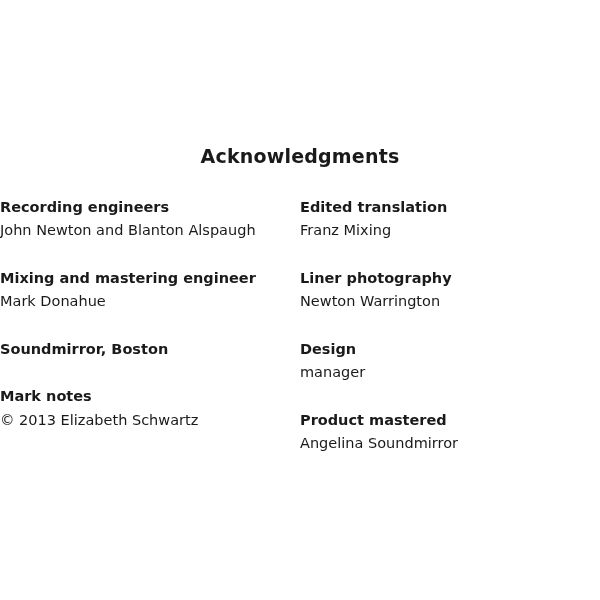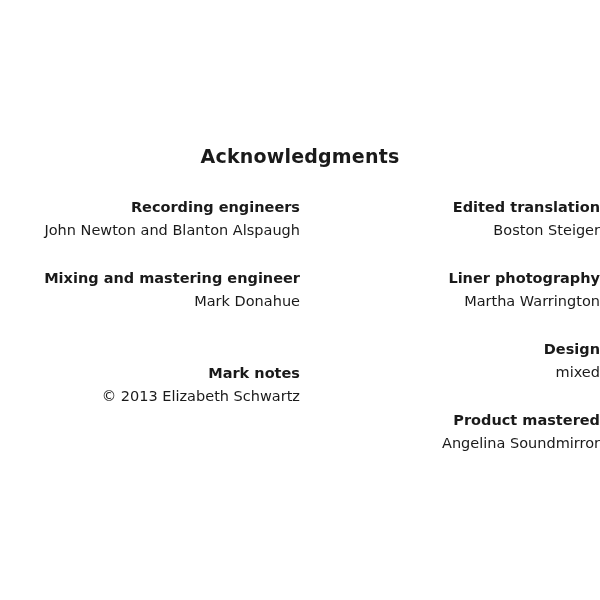--- a/index.html
+++ b/index.html
@@ -38,35 +38,34 @@
     width: 600px;
     display: flex;
     flex-direction: row;
   }
   .column {
     width: 300px;
     display: flex;
     flex-direction: column;
   }
   .credit {
-    text-align: right;
+    text-align: left;
     margin-bottom: 24px;
   }
   .credit-role {
     font-size: 14.5px;
     font-weight: bold;
     line-height: 1.62;
     color: #1a1a1a;
   }
   .credit-name {
     font-size: 14.5px;
     font-weight: normal;
     line-height: 1.62;
     color: #1a1a1a;
-    margin-left: 20px;
   }
 </style>
 </head>
 <body>
 
 <div class="page">
 
   <div class="title">Acknowledgments</div>
 
   <div class="columns">
@@ -74,39 +73,40 @@
     <div class="column">
       <div class="credit">
         <div class="credit-role">Recording engineers</div>
         <div class="credit-name">John Newton and Blanton Alspaugh</div>
       </div>
       <div class="credit">
         <div class="credit-role">Mixing and mastering engineer</div>
         <div class="credit-name">Mark Donahue</div>
       </div>
       <div class="credit">
+        <div class="credit-role">Soundmirror, Boston</div>
       </div>
       <div class="credit">
         <div class="credit-role">Mark notes</div>
         <div class="credit-name">© 2013 Elizabeth Schwartz</div>
       </div>
     </div>
 
     <div class="column">
       <div class="credit">
         <div class="credit-role">Edited translation</div>
-        <div class="credit-name">Boston Steiger</div>
+        <div class="credit-name">Franz Mixing</div>
       </div>
       <div class="credit">
         <div class="credit-role">Liner photography</div>
-        <div class="credit-name">Martha Warrington</div>
+        <div class="credit-name">Newton Warrington</div>
       </div>
       <div class="credit">
         <div class="credit-role">Design</div>
-        <div class="credit-name">mixed</div>
+        <div class="credit-name">manager</div>
       </div>
       <div class="credit">
         <div class="credit-role">Product mastered</div>
         <div class="credit-name">Angelina Soundmirror</div>
       </div>
     </div>
 
   </div>
 </div>
 

